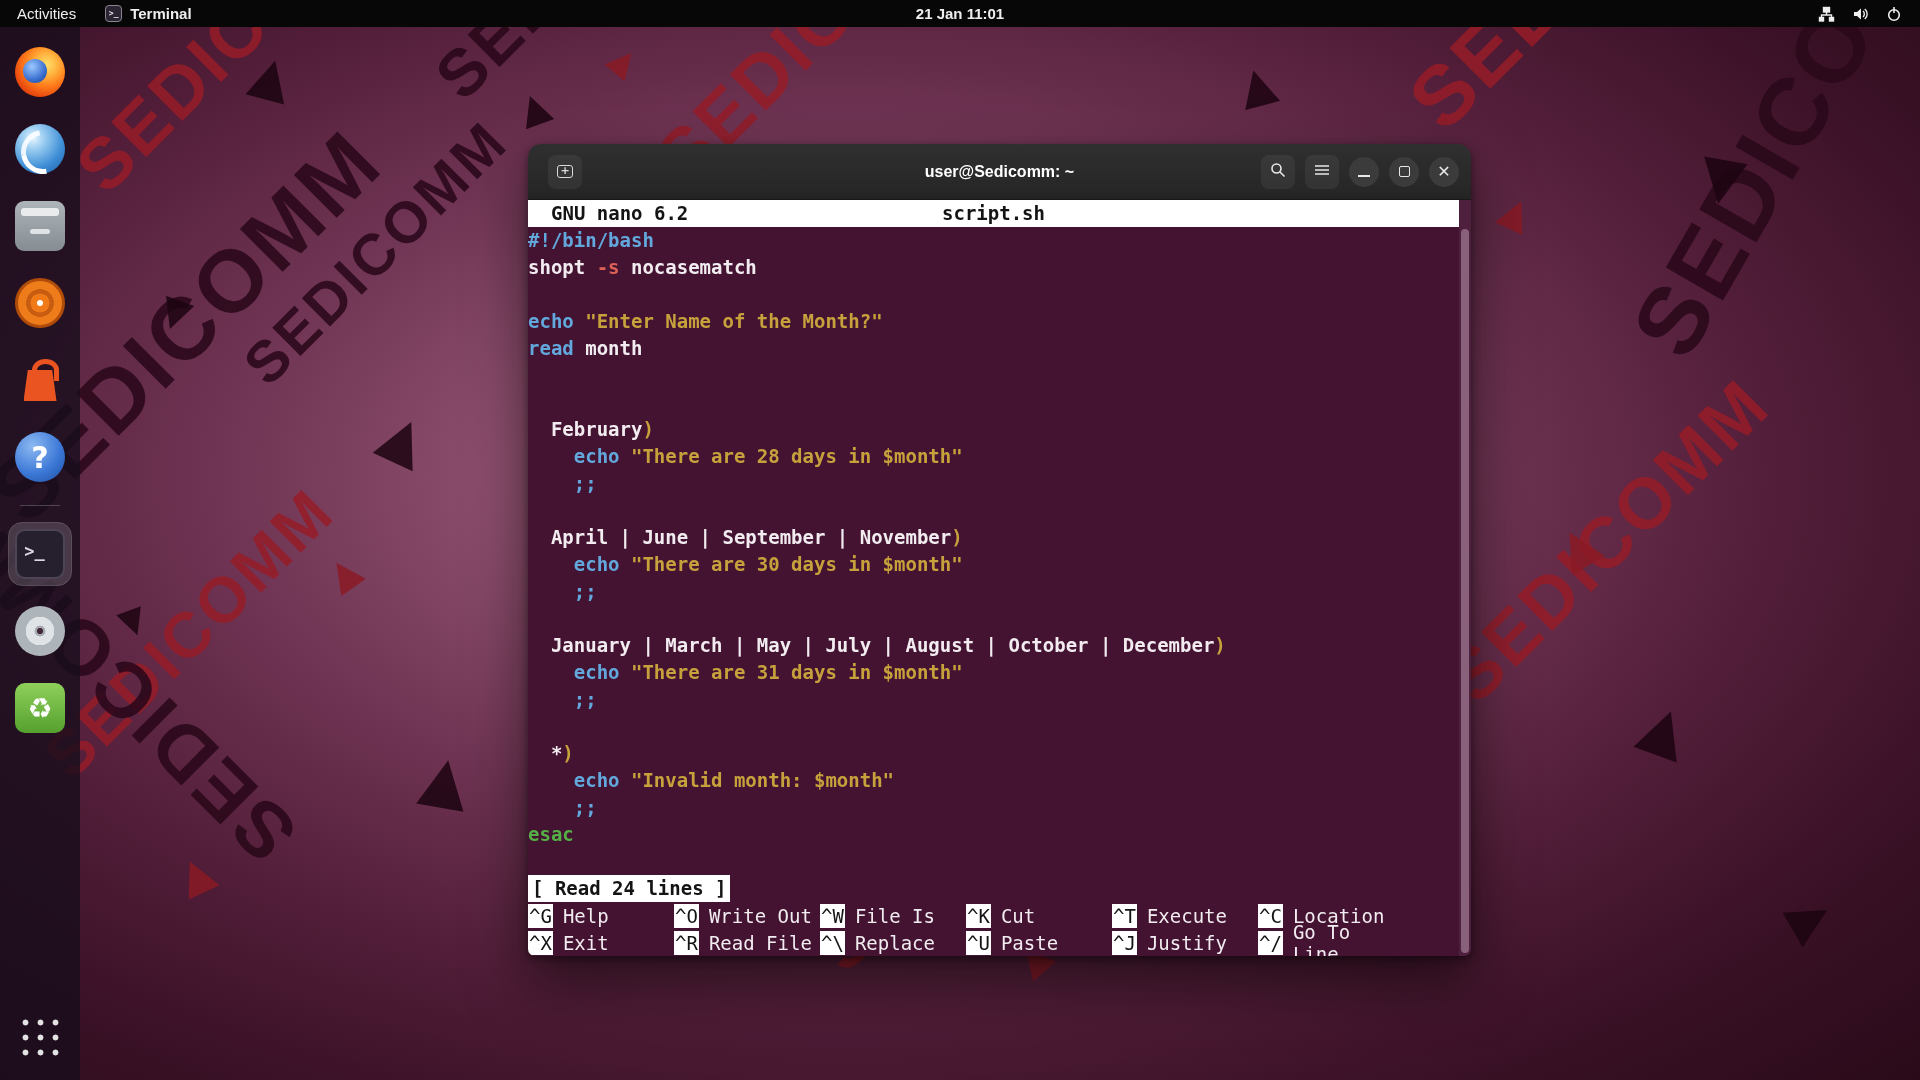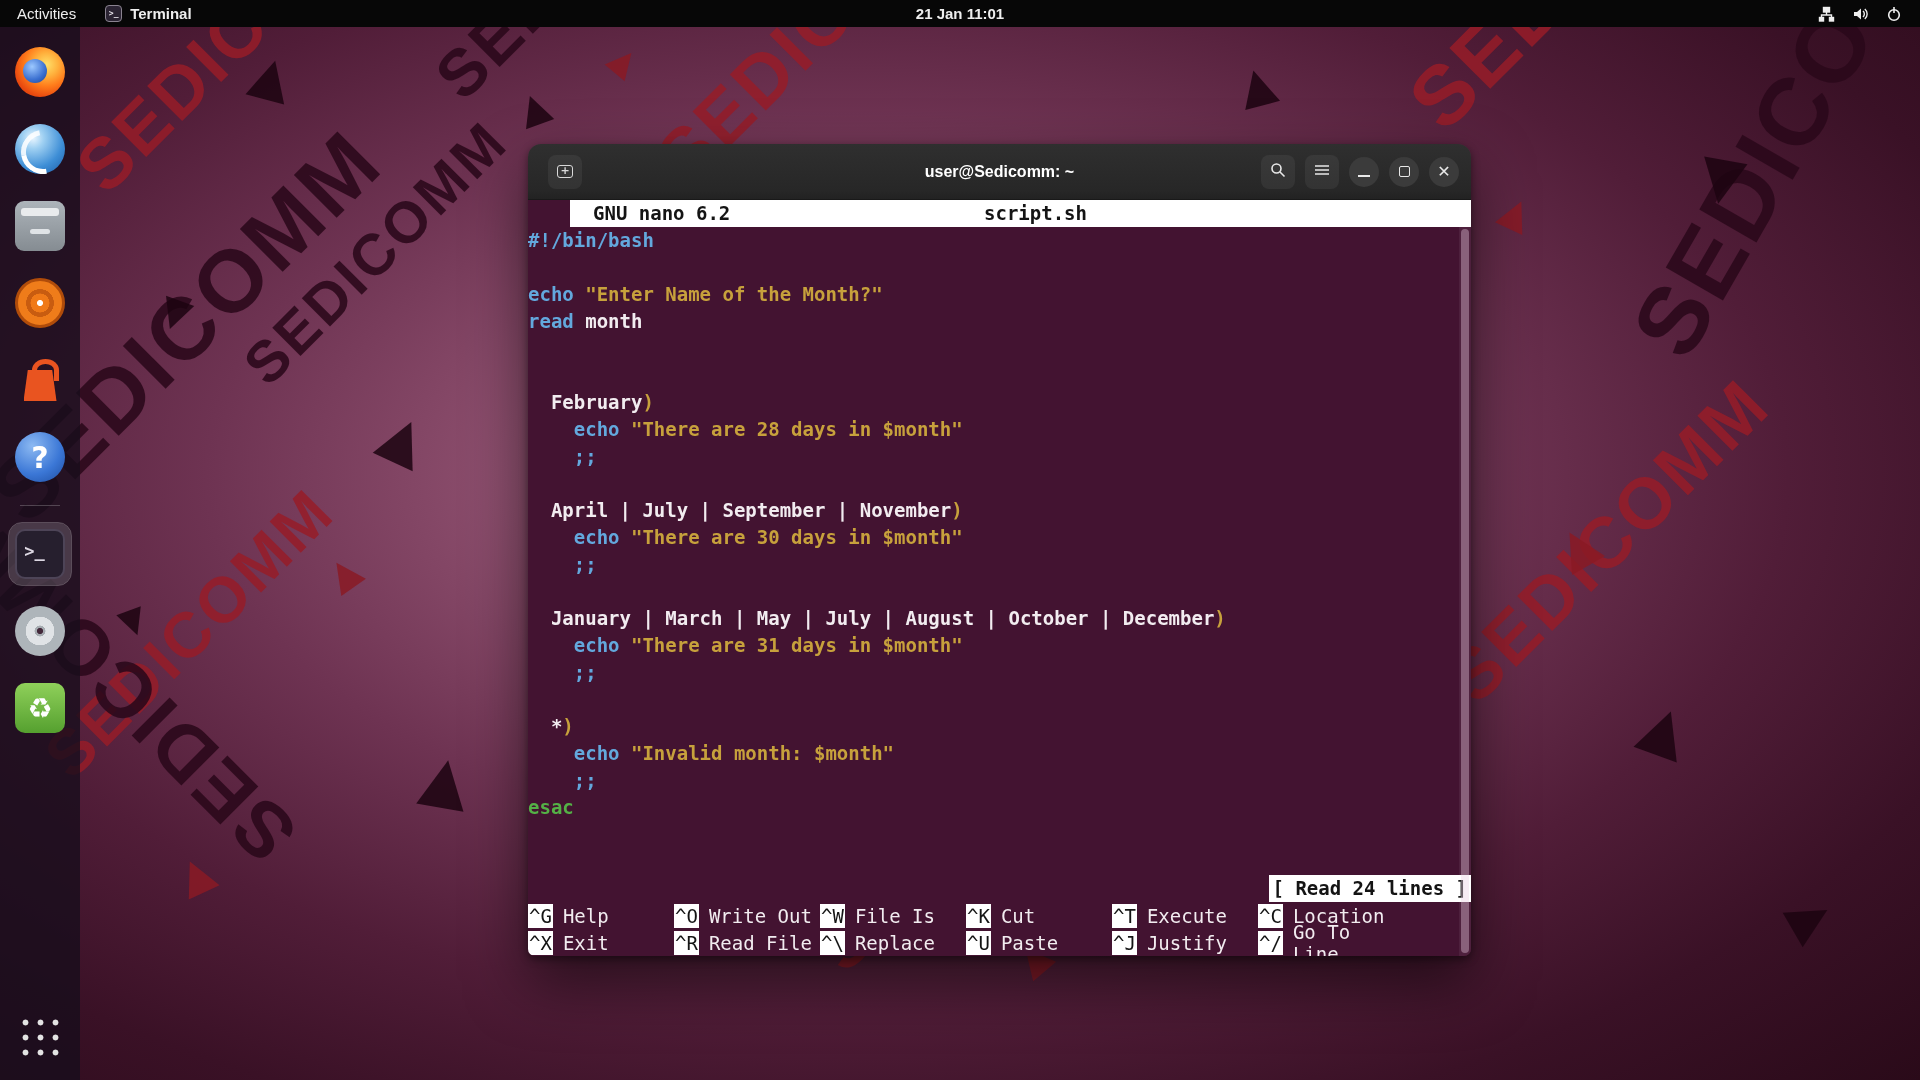--- a/index.html
+++ b/index.html
@@ -99,31 +99,31 @@
   .newtab-glyph::after { content:"+"; position:absolute; inset:-2px 0 0 0; text-align:center;
                          font:bold 11px/13px "DejaVu Sans", sans-serif; color:#d9d9d9; }
   .glyph-min { width:12px; height:2px; background:#e8e8e8; margin-top:8px; }
   .glyph-max { width:11px; height:11px; border:1.5px solid #e8e8e8; border-radius:2px; }
   .glyph-close { font:16px/16px "DejaVu Sans", sans-serif; }
 
   
   .nano { flex:1; background:#431331; position:relative; font-family:"DejaVu Sans Mono", monospace;
           font-size:19px; color:#f2ecf0; display:flex; flex-direction:column; }
   .nano-topbar { height:27px; flex:0 0 27px; width:calc(100% - 12px); background:#ffffff; color:#141414;
-                 position:relative; line-height:27px; font-weight:bold;margin-left:42px; }
+                 position:relative; line-height:27px; font-weight:bold; }
   .nano-ver { padding-left:23px; }
   .nano-file { position:absolute; left:50%; transform:translateX(-50%); }
   .nano-code { height:648px; flex:0 0 648px;font-weight:bold; }
   .code-line { height:27px; line-height:27px; white-space:pre; }
   .tok-w  { color:#f2ecf0; }
   .tok-b  { color:#63a8dd; }
   .tok-g  { color:#c7a13c; }
   .tok-r  { color:#de6156; }
   .tok-gr { color:#54b046; }
-  .nano-status { height:27px; flex:0 0 27px; display:flex; justify-content:flex-end; }
+  .nano-status { height:27px; flex:0 0 27px; display:flex; justify-content:flex-start; }
   .status-chip { background:#ffffff; color:#141414; font-weight:bold; line-height:27px; padding:0 4px; }
   .nano-shortcuts { height:27px; flex:0 0 27px; display:grid; grid-template-columns:repeat(6,146px); }
   .shortcut { display:flex; align-items:center; height:27px; }
   .sc-key { background:#ffffff; color:#141414; line-height:24px; padding:0 1px; margin-right:10px; }
   .sc-label { color:#f2ecf0; }
   .term-scrollbar { position:absolute; right:0; top:0; bottom:0; width:12px; background:rgba(255,255,255,.06); }
   .term-scrollbar .thumb { position:absolute; left:2px; right:2px; top:29px; bottom:3px;
                            border-radius:4px; background:rgba(235,205,225,.38); }
 </style>
 </head>
@@ -267,30 +267,31 @@
     </div>
   </div>
 
   <div class="nano">
     <div class="nano-topbar">
       <span class="nano-ver">GNU nano 6.2</span>
       <span class="nano-file">script.sh</span>
     </div>
     <div class="nano-code">
         <div class="code-line"><span class="tok-b">#!/bin/bash</span></div>
+        <div class="code-line"><span class="tok-w">shopt </span><span class="tok-r">-s</span><span class="tok-w"> nocasematch</span></div>
         <div class="code-line"></div>
         <div class="code-line"><span class="tok-b">echo </span><span class="tok-g">"Enter Name of the Month?"</span></div>
         <div class="code-line"><span class="tok-b">read </span><span class="tok-w">month</span></div>
         <div class="code-line"></div>
         <div class="code-line"></div>
         <div class="code-line"><span class="tok-w">  February</span><span class="tok-g">)</span></div>
         <div class="code-line"><span class="tok-b">    echo </span><span class="tok-g">"There are 28 days in $month"</span></div>
         <div class="code-line"><span class="tok-b">    ;;</span></div>
         <div class="code-line"></div>
-        <div class="code-line"><span class="tok-w">  April | July | September | November</span><span class="tok-g">)</span></div>
+        <div class="code-line"><span class="tok-w">  April | June | September | November</span><span class="tok-g">)</span></div>
         <div class="code-line"><span class="tok-b">    echo </span><span class="tok-g">"There are 30 days in $month"</span></div>
         <div class="code-line"><span class="tok-b">    ;;</span></div>
         <div class="code-line"></div>
         <div class="code-line"><span class="tok-w">  January | March | May | July | August | October | December</span><span class="tok-g">)</span></div>
         <div class="code-line"><span class="tok-b">    echo </span><span class="tok-g">"There are 31 days in $month"</span></div>
         <div class="code-line"><span class="tok-b">    ;;</span></div>
         <div class="code-line"></div>
         <div class="code-line"><span class="tok-w">  *</span><span class="tok-g">)</span></div>
         <div class="code-line"><span class="tok-b">    echo </span><span class="tok-g">"Invalid month: $month"</span></div>
         <div class="code-line"><span class="tok-b">    ;;</span></div>

